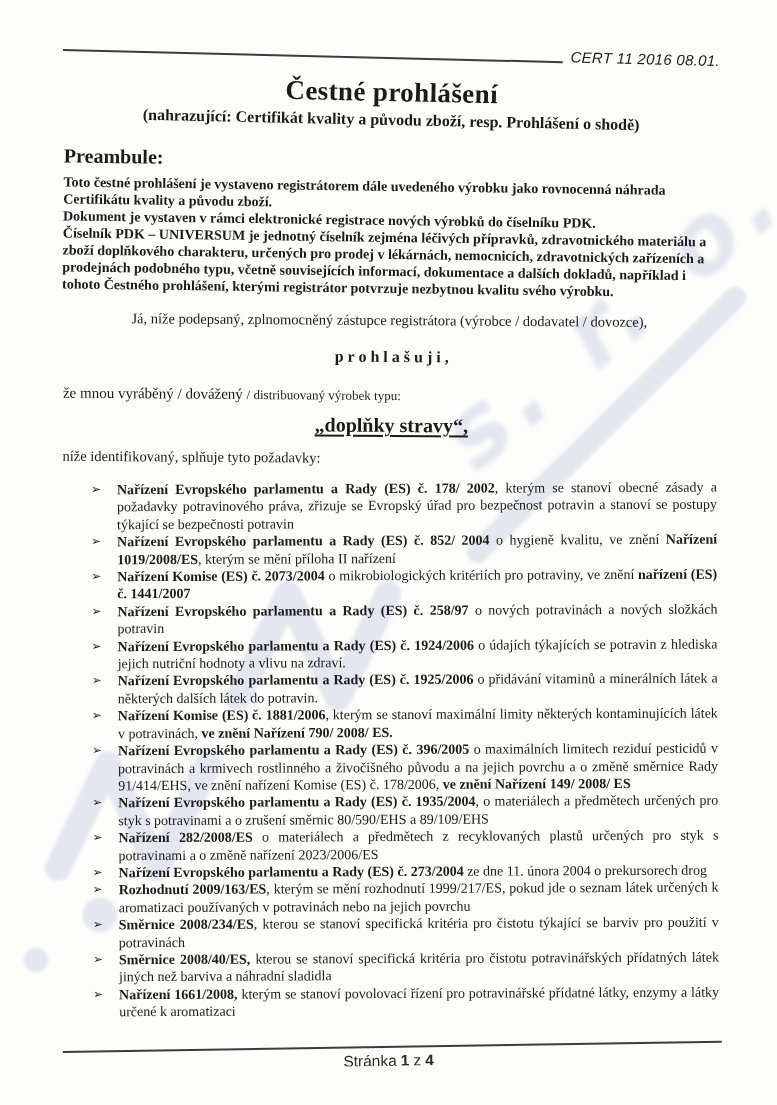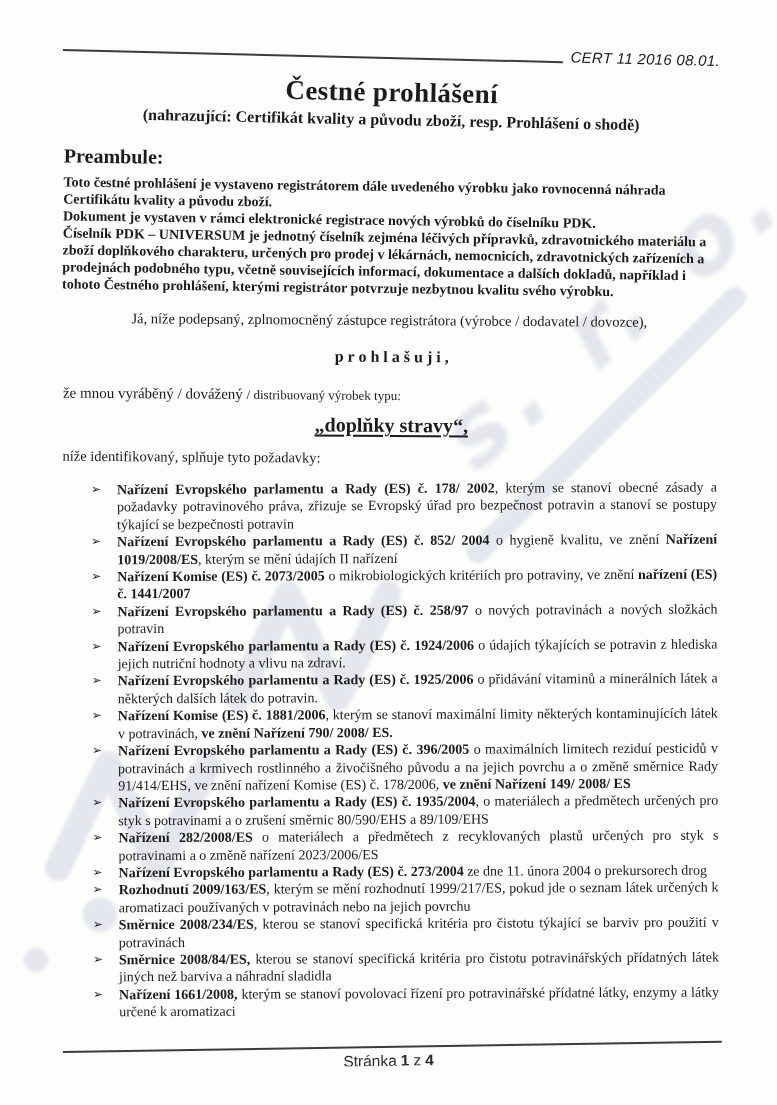--- a/index.html
+++ b/index.html
@@ -123,33 +123,33 @@
       <p class="intro-line">Já, níže podepsaný, zplnomocněný zástupce registrátora (výrobce / dodavatel / dovozce),</p>
       <p class="verb-line">p r o h l a š u j i ,</p>
       <p class="product-line"><span>že mnou vyráběný / dovážený </span><span class="small-seg"> / distribuovaný výrobek typu:</span></p>
       <p class="product-type"><span>„doplňky stravy“,</span></p>
       <p class="requirements-line">níže identifikovaný, splňuje tyto požadavky:</p>
     </div>
 
     <div class="sec-list">
       <ul class="reg-list" id="reg-list">
           <li><span class="bullet">➢</span><span class="b">Nařízení Evropského parlamentu a Rady (ES) č. 178/ 2002</span><span>, kterým se stanoví obecné zásady a požadavky potravinového práva, zřizuje se Evropský úřad pro bezpečnost potravin a stanoví se postupy týkající se bezpečnosti potravin</span></li>
-          <li><span class="bullet">➢</span><span class="b">Nařízení Evropského parlamentu a Rady (ES) č. 852/ 2004</span><span> o hygieně kvalitu, ve znění </span><span class="b">Nařízení 1019/2008/ES</span><span>, kterým se mění údajích II nařízení</span></li>
-          <li><span class="bullet">➢</span><span class="b">Nařízení Komise (ES) č. 2073/2005</span><span> o mikrobiologických kritériích pro potraviny, ve znění </span><span class="b">nařízení (ES) č. 1441/2007</span></li>
+          <li><span class="bullet">➢</span><span class="b">Nařízení Evropského parlamentu a Rady (ES) č. 852/ 2004</span><span> o hygieně kvalitu, ve znění </span><span class="b">Nařízení 1019/2008/ES</span><span>, kterým se mění příloha II nařízení</span></li>
+          <li><span class="bullet">➢</span><span class="b">Nařízení Komise (ES) č. 2073/2004</span><span> o mikrobiologických kritériích pro potraviny, ve znění </span><span class="b">nařízení (ES) č. 1441/2007</span></li>
           <li><span class="bullet">➢</span><span class="b">Nařízení Evropského parlamentu a Rady (ES) č. 258/97</span><span> o nových potravinách a nových složkách potravin</span></li>
           <li><span class="bullet">➢</span><span class="b">Nařízení Evropského parlamentu a Rady (ES) č. 1924/2006</span><span>  o údajích týkajících se potravin z hlediska jejich nutriční hodnoty a vlivu na zdraví.</span></li>
           <li><span class="bullet">➢</span><span class="b">Nařízení Evropského parlamentu a Rady (ES) č. 1925/2006</span><span>  o přidávání vitaminů a minerálních látek a některých dalších látek do potravin.</span></li>
           <li><span class="bullet">➢</span><span class="b">Nařízení Komise (ES) č. 1881/2006</span><span>, kterým se stanoví maximální limity některých kontaminujících látek v potravinách, </span><span class="b">ve znění Nařízení 790/ 2008/ ES.</span></li>
           <li><span class="bullet">➢</span><span class="b">Nařízení Evropského parlamentu a Rady (ES) č. 396/2005</span><span> o maximálních limitech reziduí pesticidů v potravinách a krmivech rostlinného a živočišného původu a na jejich povrchu a o změně směrnice Rady 91/414/EHS, ve znění nařízení Komise (ES) č. 178/2006, </span><span class="b">ve znění Nařízení 149/ 2008/ ES</span></li>
           <li><span class="bullet">➢</span><span class="b">Nařízení Evropského parlamentu a Rady (ES) č. 1935/2004</span><span>, o materiálech a předmětech určených pro styk s potravinami a o zrušení směrnic 80/590/EHS a 89/109/EHS</span></li>
           <li><span class="bullet">➢</span><span class="b">Nařízení 282/2008/ES</span><span> o materiálech a předmětech z recyklovaných plastů určených pro styk s potravinami a o změně nařízení 2023/2006/ES</span></li>
           <li><span class="bullet">➢</span><span class="b">Nařízení Evropského parlamentu a Rady (ES) č. 273/2004</span><span> ze dne 11. února 2004 o prekursorech drog</span></li>
           <li><span class="bullet">➢</span><span class="b">Rozhodnutí 2009/163/ES</span><span>, kterým se mění rozhodnutí 1999/217/ES, pokud jde o seznam látek určených k aromatizaci používaných v potravinách nebo na jejich povrchu</span></li>
           <li><span class="bullet">➢</span><span class="b">Směrnice 2008/234/ES</span><span>, kterou se stanoví specifická kritéria pro čistotu týkající se barviv pro použití v potravinách</span></li>
-          <li><span class="bullet">➢</span><span class="b">Směrnice 2008/84/ES,</span><span> kterou se stanoví specifická kritéria pro čistotu potravinářských přídatných látek jiných než barviva a náhradní sladidla</span></li>
+          <li><span class="bullet">➢</span><span class="b">Směrnice 2008/40/ES,</span><span> kterou se stanoví specifická kritéria pro čistotu potravinářských přídatných látek jiných než barviva a náhradní sladidla</span></li>
           <li><span class="bullet">➢</span><span class="b">Nařízení 1661/2008,</span><span> kterým se stanoví povolovací řízení pro potravinářské přídatné látky, enzymy a látky určené k aromatizaci</span></li>
         </ul>
     </div>
 
   </div>
 
   <div class="footer">
     <div class="footer-rule"></div>
     <div class="footer-text">
       <span>Stránka</span><span class="num">1</span><span>z</span><span class="num">4</span>

